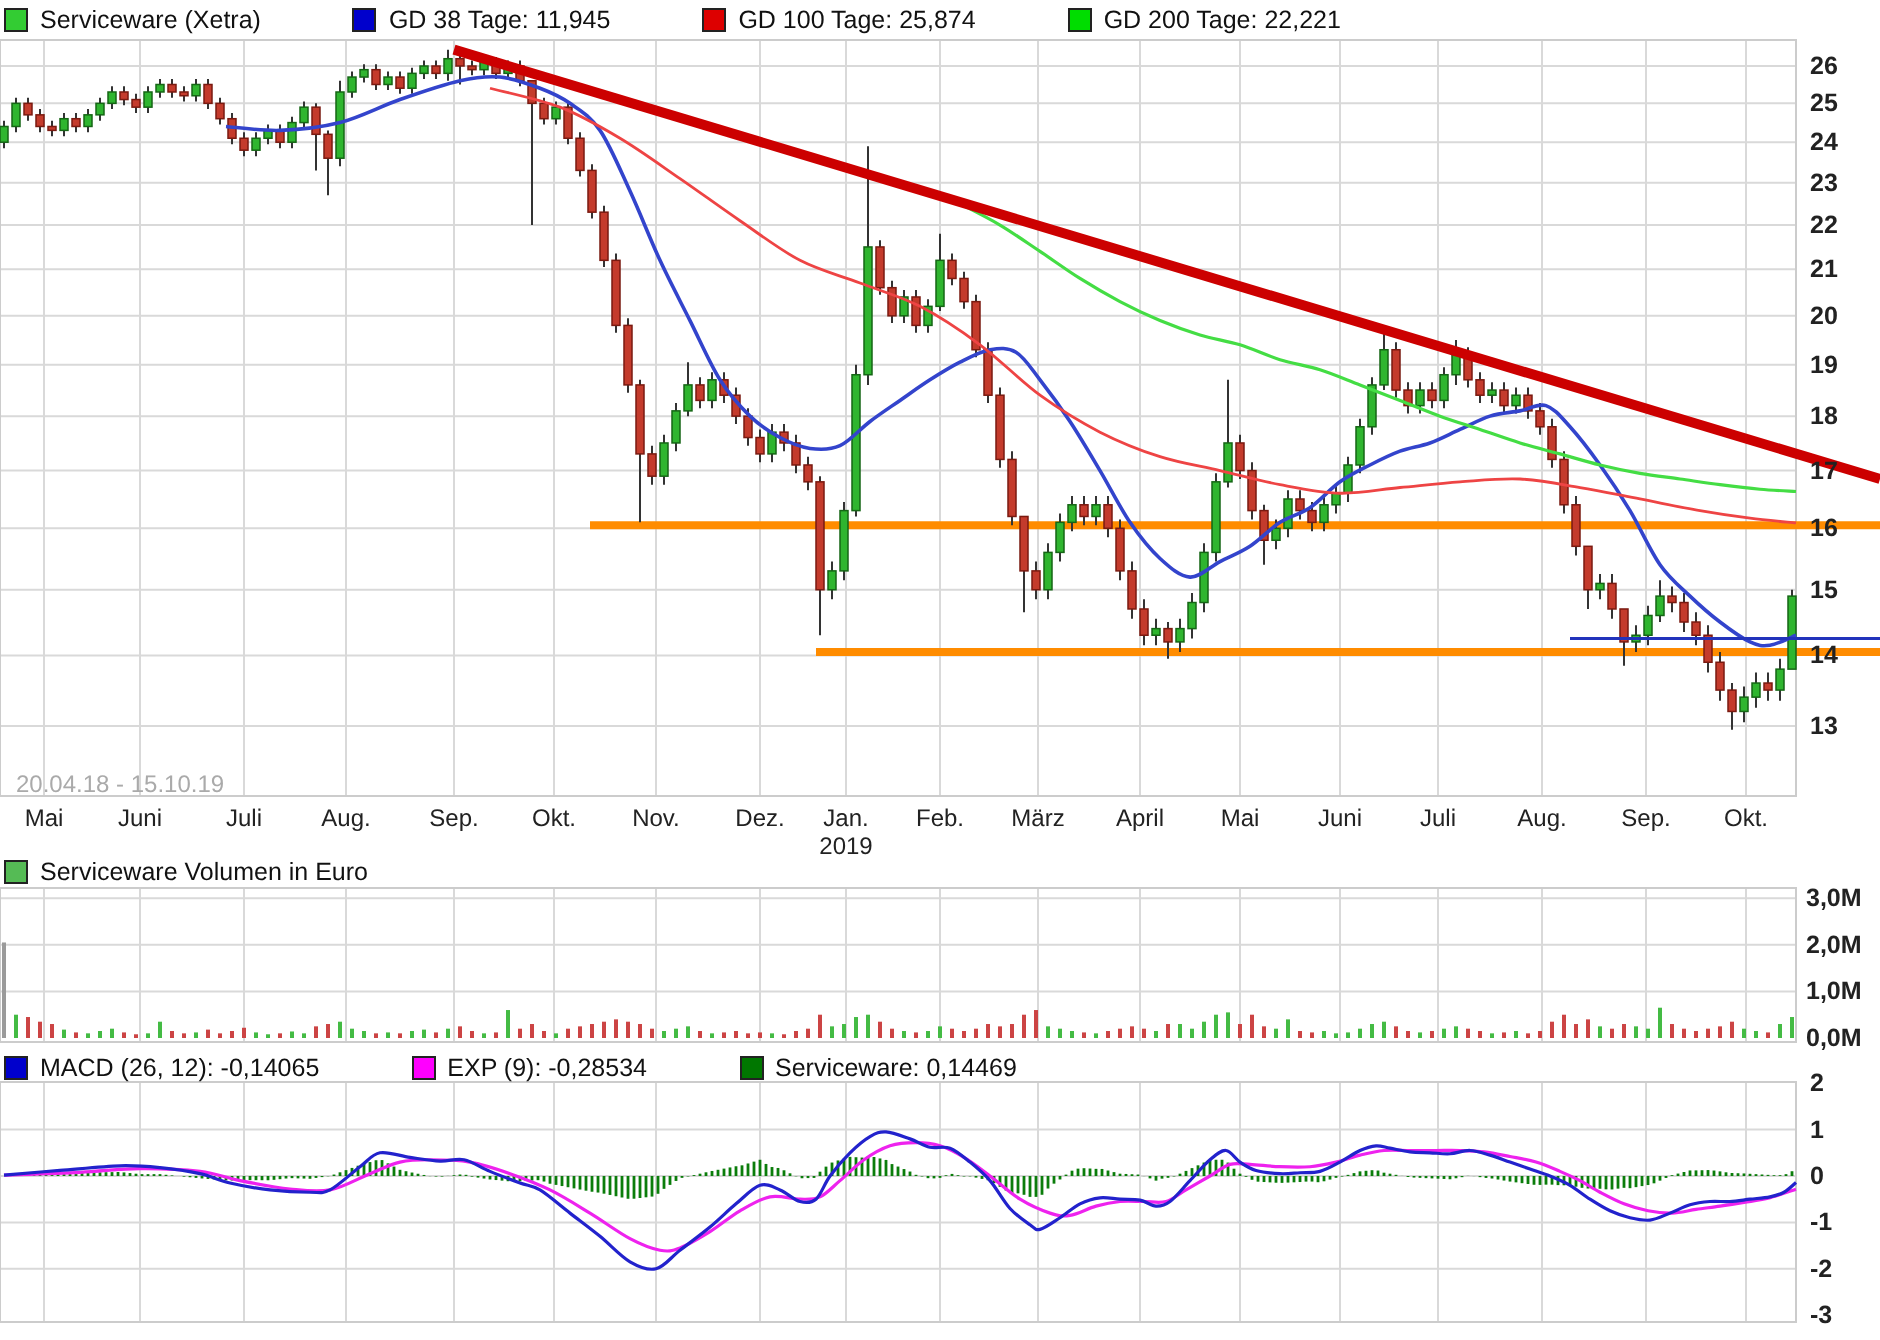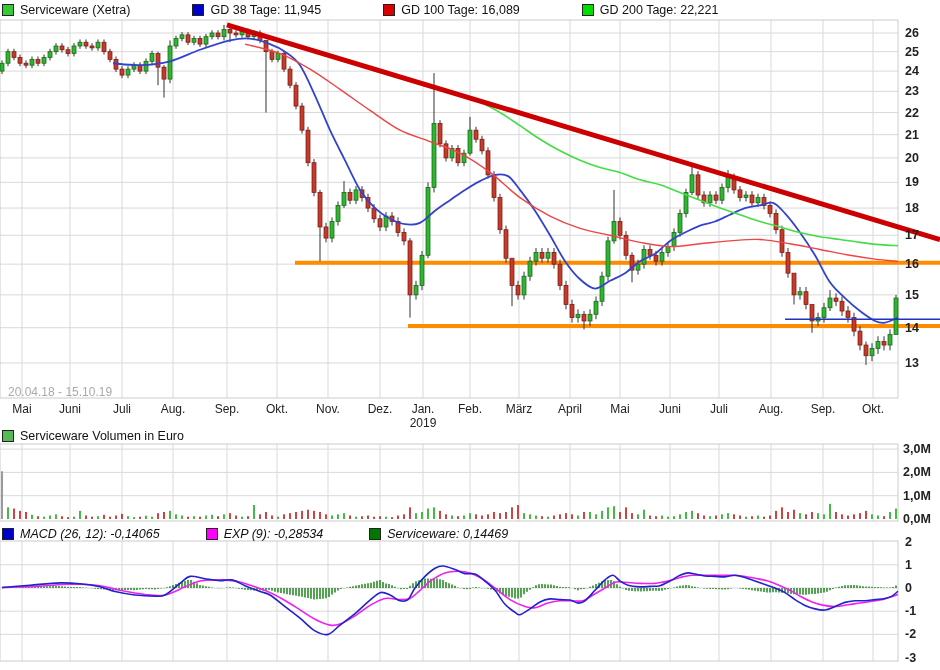--- a/index.html
+++ b/index.html
@@ -906,47 +906,47 @@
       <text x="620" y="413" fill="#222222" font-size="12px" font-family="&quot;Liberation Sans&quot;,sans-serif" text-anchor="middle">Mai</text>
       <text x="670" y="413" fill="#222222" font-size="12px" font-family="&quot;Liberation Sans&quot;,sans-serif" text-anchor="middle">Juni</text>
       <text x="719" y="413" fill="#222222" font-size="12px" font-family="&quot;Liberation Sans&quot;,sans-serif" text-anchor="middle">Juli</text>
       <text x="771" y="413" fill="#222222" font-size="12px" font-family="&quot;Liberation Sans&quot;,sans-serif" text-anchor="middle">Aug.</text>
       <text x="823" y="413" fill="#222222" font-size="12px" font-family="&quot;Liberation Sans&quot;,sans-serif" text-anchor="middle">Sep.</text>
       <text x="873" y="413" fill="#222222" font-size="12px" font-family="&quot;Liberation Sans&quot;,sans-serif" text-anchor="middle">Okt.</text>
       <text x="423" y="427" fill="#222222" font-size="12px" font-family="&quot;Liberation Sans&quot;,sans-serif" text-anchor="middle">2019</text>
       <text x="8" y="396" fill="#aaaaaa" font-size="12px" font-family="&quot;Liberation Sans&quot;,sans-serif">20.04.18 - 15.10.19</text>
     </svg>
 
-  <div class="legend-row" style="top:3px;gap:16px;">
+  <div class="legend-row" style="top:3px;">
     <span class="legend-item">
       <span class="swatch" style="background-color: rgb(51, 204, 51);"></span>
       <span>Serviceware (Xetra)</span>
     </span>
     <span class="legend-item">
       <span class="swatch" style="background-color: rgb(0, 0, 204);"></span>
       <span>GD 38 Tage: 11,945</span>
     </span>
     <span class="legend-item">
       <span class="swatch" style="background-color: rgb(221, 0, 0);"></span>
-      <span>GD 100 Tage: 16,089</span>
+      <span>GD 100 Tage: 25,874</span>
     </span>
     <span class="legend-item">
       <span class="swatch" style="background-color: rgb(0, 221, 0);"></span>
       <span>GD 200 Tage: 22,221</span>
     </span>
   </div>
 
   <div class="legend-row" style="top:429px;">
     <span class="legend-item">
       <span class="swatch" style="background-color: rgb(85, 187, 85);"></span>
       <span>Serviceware Volumen in Euro</span>
     </span>
   </div>
 
-  <div class="legend-row" style="top:527px;font-style:italic;">
+  <div class="legend-row" style="top:527px;">
     <span class="legend-item">
       <span class="swatch" style="background-color: rgb(0, 0, 204);"></span>
       <span>MACD (26, 12): -0,14065</span>
     </span>
     <span class="legend-item">
       <span class="swatch" style="background-color: rgb(255, 0, 255);"></span>
       <span>EXP (9): -0,28534</span>
     </span>
     <span class="legend-item">
       <span class="swatch" style="background-color: rgb(0, 119, 0);"></span>

